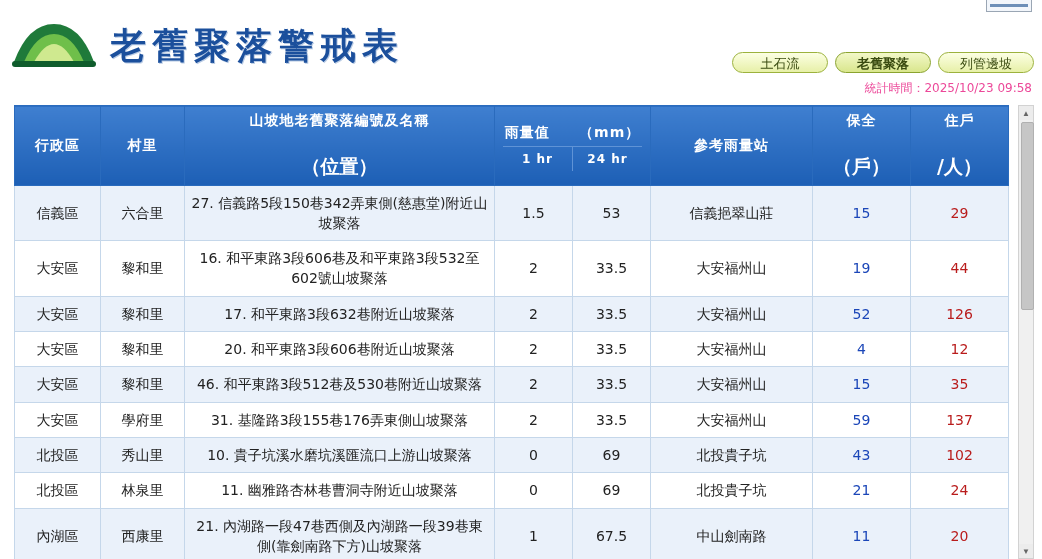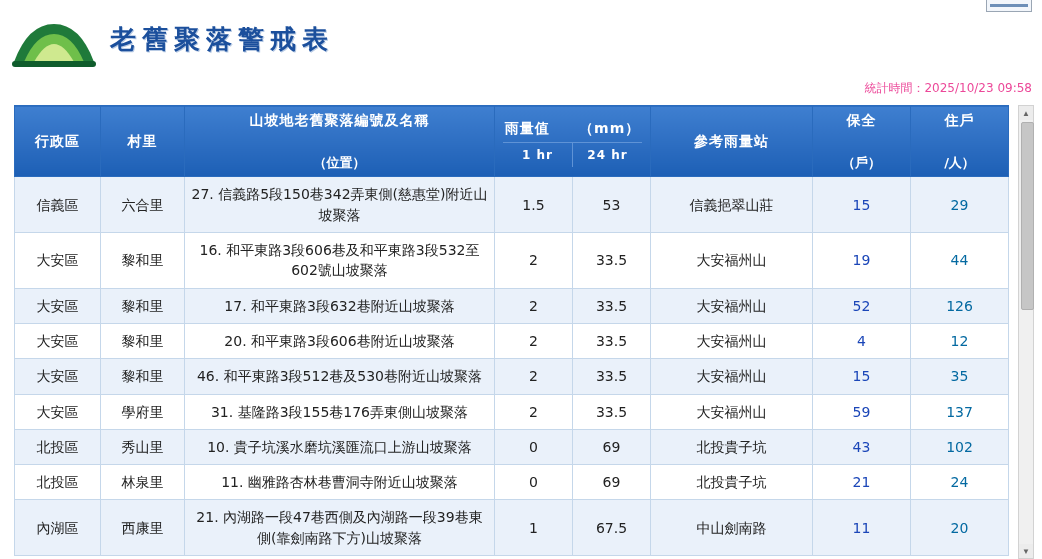--- a/index.html
+++ b/index.html
@@ -29,21 +29,21 @@
   .header{
     position:relative;
     height:88px;
   }
   .logo{
     position:absolute;left:10px;top:18px;
     width:88px;height:52px;
   }
   .title{
     position:absolute;left:110px;top:22px;
-    font-size:26px;
+    font-size:36px;
     font-weight:bold;
     letter-spacing:6px;
     color:#1b4f9c;
     text-shadow:1px 1px 0 #b9cbe4;
     font-family:"DejaVu Sans", sans-serif;
   }
   
   .pills{
     position:absolute;right:8px;top:52px;
     display:flex;gap:7px;
@@ -94,21 +94,21 @@
     font-weight:bold;
     border:1px solid #2a6bbd;
     padding:5px 2px;
     text-align:center;
     line-height:1.35;
     letter-spacing:1px;
   }
   thead th .sub{
     display:block;
     font-weight:bold;
-    font-size:13px;
+    font-size:19px;
     letter-spacing:0;
     margin-top:24px;
   }
   .hdr-split{
     padding:8px !important;
     border:1px solid #2a6bbd;
   }
   .hdr-split .top{
     display:block;
     border-bottom:1px solid #5f93d6;
@@ -132,21 +132,21 @@
     line-height:1.45;
     vertical-align:middle;
     background:#ffffff;
   }
   tbody tr.alt td{
     background:#eaf1fa;
   }
   .c{text-align:center;}
   .l{text-align:center;}
   .blue{color:#1b46b8;}
-  .red{color:#0369a1;}
+  .red{color:#b91c1c;}
   
   col.c-dist{width:86px;}
   col.c-vil{width:84px;}
   col.c-name{width:310px;}
   col.c-r1{width:78px;}
   col.c-r24{width:78px;}
   col.c-st{width:162px;}
   col.c-hh{width:98px;}
   col.c-pp{width:98px;}
   
@@ -183,20 +183,25 @@
 
 <div class="header">
   <svg class="logo" viewBox="0 0 88 52">
     <path d="M4 44 Q18 6 44 6 Q70 6 84 44 Z" fill="#1f7a3a"></path>
     <path d="M14 44 Q26 16 44 16 Q62 16 74 44 Z" fill="#6fbf4a"></path>
     <path d="M24 44 Q34 26 44 26 Q54 26 64 44 Z" fill="#cfe98f"></path>
     <rect x="2" y="43" width="84" height="6" rx="3" fill="#0f5c2c"></rect>
   </svg>
   <div class="title">老舊聚落警戒表</div>
 
+  <div class="pills">
+    <div class="pill">土石流</div>
+    <div class="pill active">老舊聚落</div>
+    <div class="pill">列管邊坡</div>
+  </div>
 
   <div class="stat-time">統計時間：2025/10/23 09:58</div>
 </div>
 
 <div class="table-wrap">
   <table>
     <colgroup>
       <col class="c-dist">
         <col class="c-vil">
         <col class="c-name">

